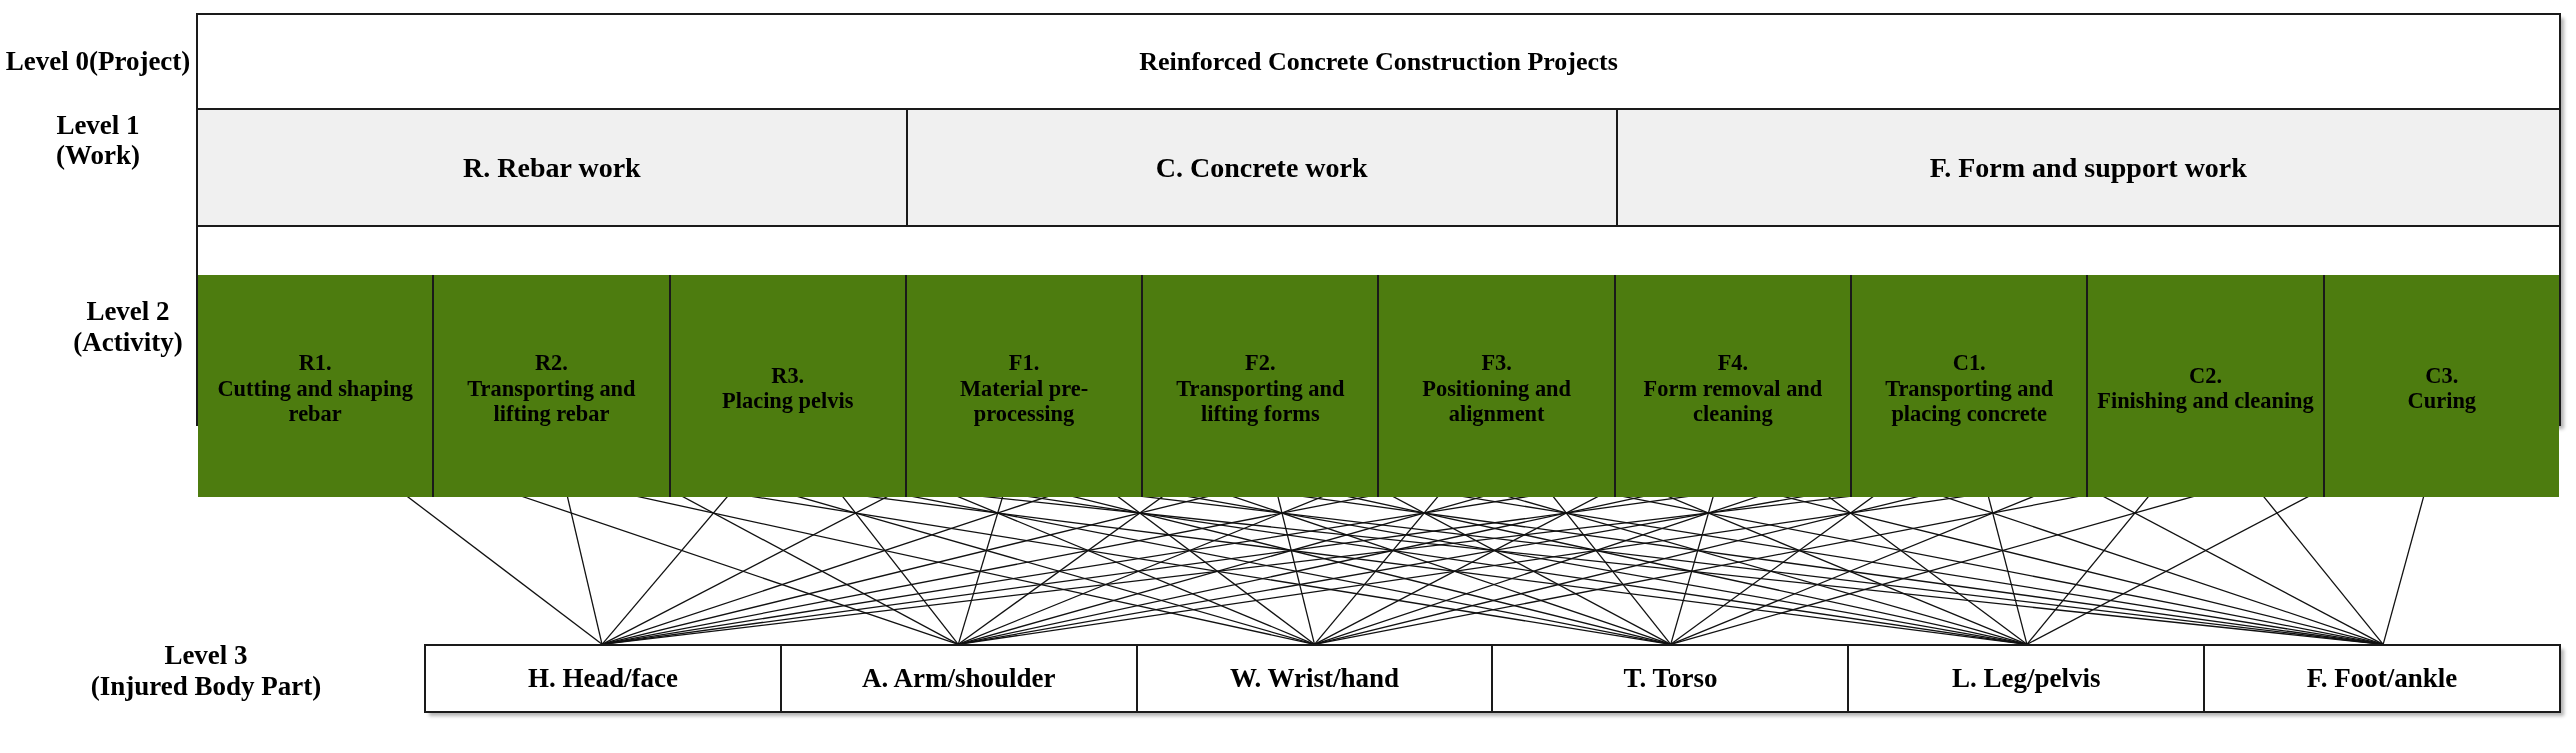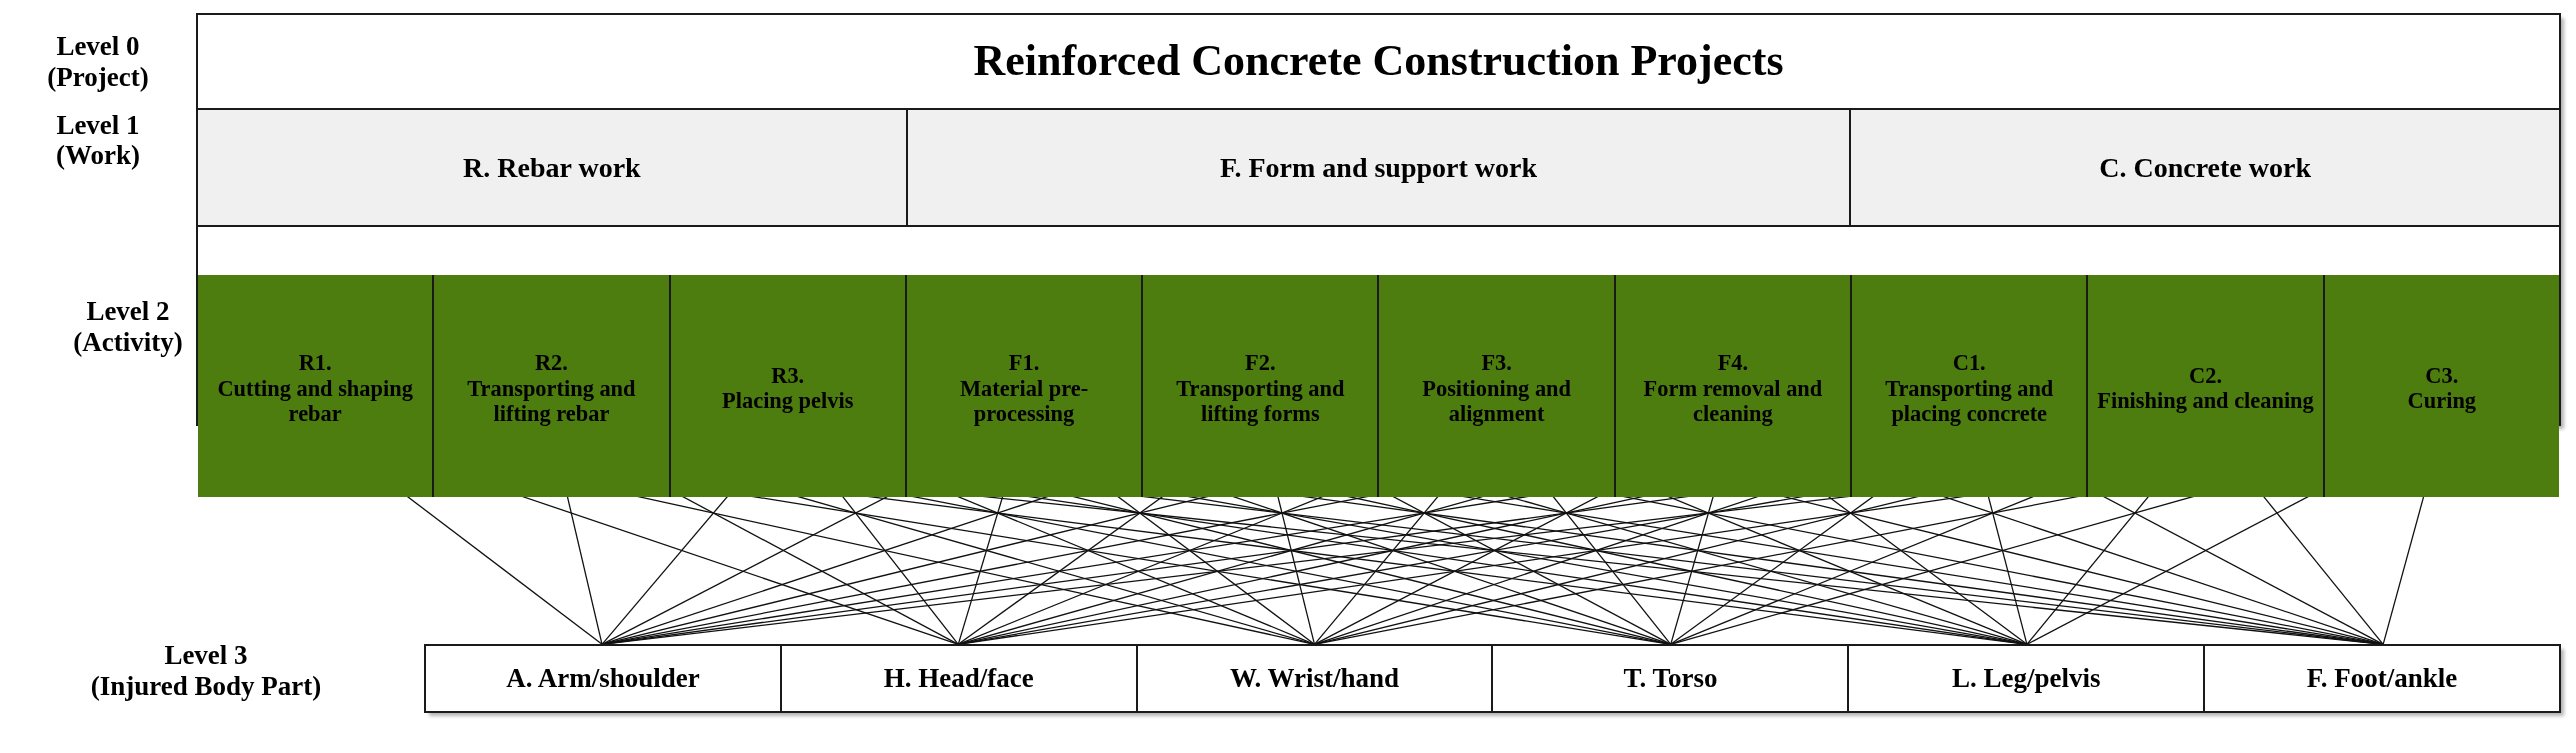--- a/index.html
+++ b/index.html
@@ -10,21 +10,21 @@
   
   .row-label{
     position:absolute;
     font-weight:bold;
     color:#000000;
     text-align:center;
     line-height:1.12;
     white-space:pre-line;
     font-family:"Liberation Serif","DejaVu Serif",serif;
   }
-  #lbl-l0{left:0px;  top:13px;  width:196px; height:97px; font-size:27px; display:flex;flex-direction:column;align-items:center;justify-content:center;}
+  #lbl-l0{left:0px;  top:13px;  width:196px; height:97px; font-size:27px; display:flex;flex-direction:row;align-items:center;justify-content:center;}
   #lbl-l1{left:0px;  top:110px; width:196px; height:118px; font-size:27px; display:flex;flex-direction:column;align-items:center;justify-content:flex-start;}
   #lbl-l2{left:0px;  top:228px; width:196px; height:197px; font-size:27px; display:flex;flex-direction:column;align-items:center;justify-content:center;padding-left:30px;}
   #lbl-l3{left:0px;  top:635px;width:412px; height:71px; font-size:27px; display:flex;flex-direction:column;align-items:center;justify-content:center;}
   .row-label span{display:block;}
 
   
   #htable{
     position:absolute;
     left:196px; top:13px;
     width:2365px; height:413px;
@@ -43,21 +43,21 @@
     display:flex;align-items:center;justify-content:center;
     text-align:center;
     color:#000000;
     font-weight:bold;
     line-height:1.14;
     padding:1.2px 3.5px;
     overflow:hidden;
   }
   .cell + .cell{border-left:2.4px solid #1a1a1a;}
 
-  #row0 .cell{width:100%;font-size:44px;}
+  #row0 .cell{width:100%;font-size:26px;}
   #row1 .cell{font-size:28px;}
   #row2 .cell{font-size:22.4px;flex-direction:column;align-items:center;justify-content:center;padding-top:5.9px;}
   #row2 .actcode{display:block;}
   #row2 .actname{display:block;}
 
   
   #l3table{
     position:absolute;
     left:424px; top:644px;
     width:2137px; height:69px;
@@ -168,26 +168,26 @@
     <div class="trow" id="row0">
       <div class="cell">
         <span>Reinforced Concrete Construction Projects</span>
       </div>
     </div>
 
     <div class="trow" id="row1">
         <div class="cell" style="flex: 3 0 0px;">
           <span>R. Rebar work</span>
         </div>
+        <div class="cell" style="flex: 3 0 0px;">
+          <span>C. Concrete work</span>
+        </div>
         <div class="cell" style="flex: 4 0 0px;">
           <span>F. Form and support work</span>
         </div>
-        <div class="cell" style="flex: 3 0 0px;">
-          <span>C. Concrete work</span>
-        </div>
       </div>
 
     <div class="trow" id="row2">
         <div class="cell" style="flex: 1 0 0px;">
           <span class="actcode">R1.</span>
           <span class="actname">Cutting and shaping rebar</span>
         </div>
         <div class="cell" style="flex: 1 0 0px;">
           <span class="actcode">R2.</span>
           <span class="actname">Transporting and lifting rebar</span>
@@ -223,26 +223,26 @@
         <div class="cell" style="flex: 1 0 0px;">
           <span class="actcode">C3.</span>
           <span class="actname">Curing</span>
         </div>
       </div>
 
   </div>
 
   <div id="l3table">
       <div class="cell" style="flex: 1 0 0px;">
+        <span>H. Head/face</span>
+      </div>
+      <div class="cell" style="flex: 1 0 0px;">
         <span>A. Arm/shoulder</span>
       </div>
       <div class="cell" style="flex: 1 0 0px;">
-        <span>H. Head/face</span>
-      </div>
-      <div class="cell" style="flex: 1 0 0px;">
         <span>W. Wrist/hand</span>
       </div>
       <div class="cell" style="flex: 1 0 0px;">
         <span>T. Torso</span>
       </div>
       <div class="cell" style="flex: 1 0 0px;">
         <span>L. Leg/pelvis</span>
       </div>
       <div class="cell" style="flex: 1 0 0px;">
         <span>F. Foot/ankle</span>

